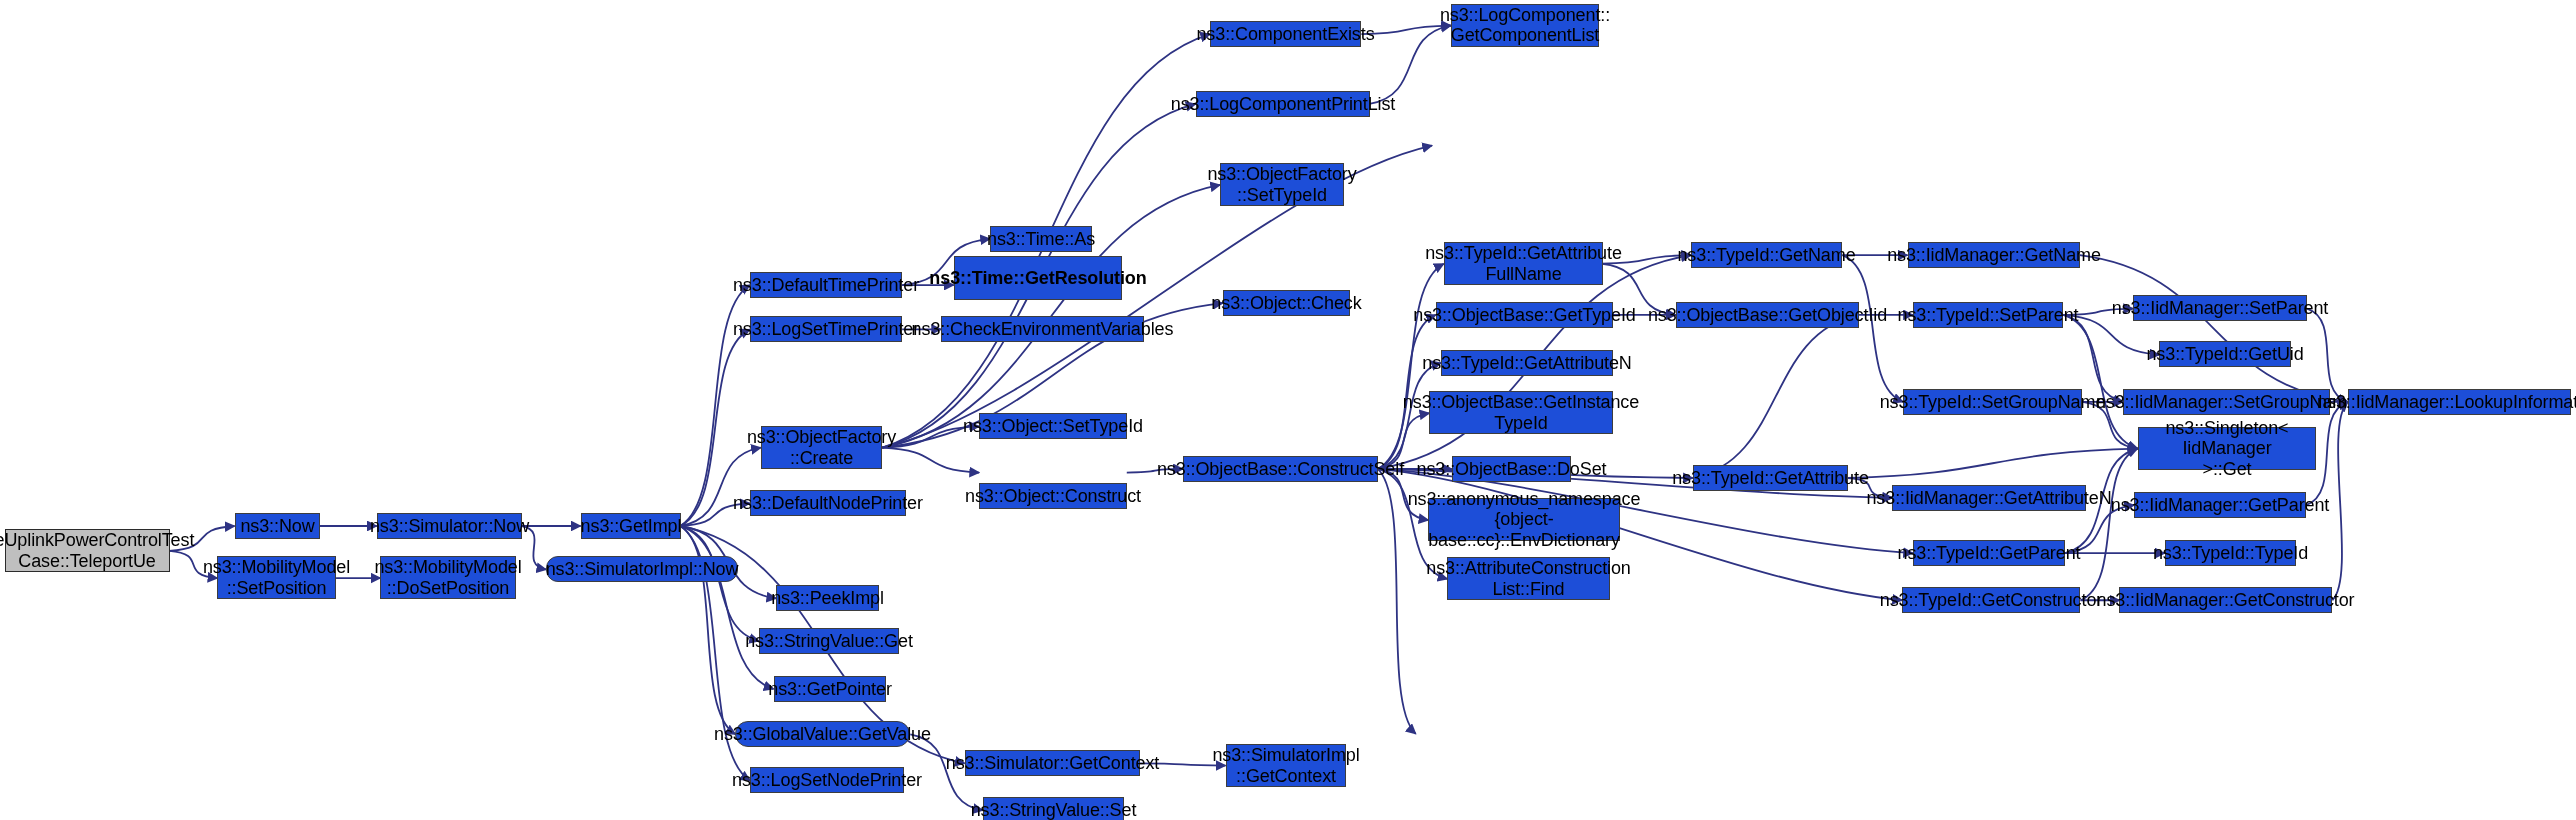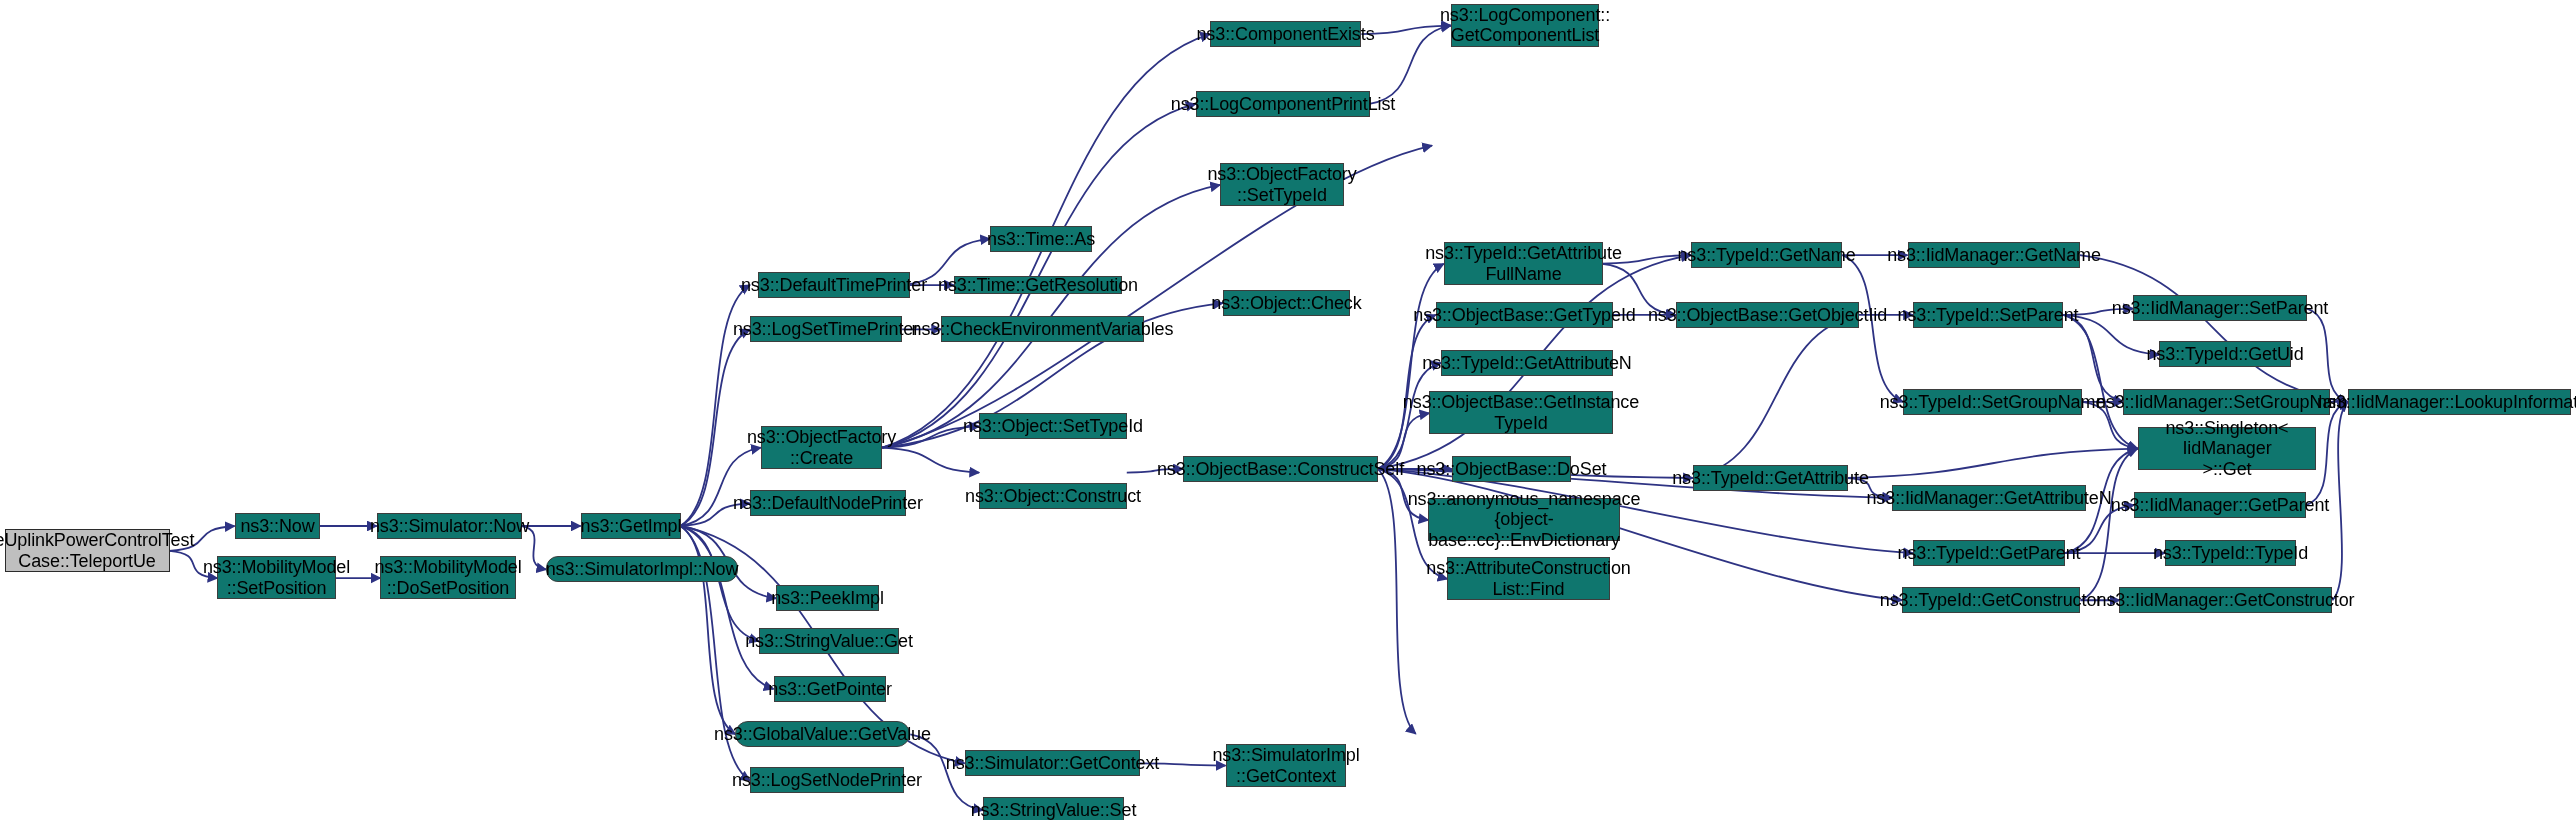--- a/index.html
+++ b/index.html
@@ -10,21 +10,21 @@
     height:821px;
     background:#ffffff;
     font-family:"Liberation Sans", sans-serif;
     overflow:hidden;
   }
   #edges{position:absolute;left:0;top:0;width:2576px;height:821px;pointer-events:none;}
   .node{
     position:absolute;
     box-sizing:border-box;
     border:1.8px solid #3d3d3d;
-    background:#0f766e;
+    background:#1d4ed8;
     color:#000000;
     display:flex;
     align-items:center;
     justify-content:center;
     text-align:center;
     font-size:18px;
     line-height:1.12;
     white-space:pre-line;
     padding:0.9px 3.6px;
     letter-spacing:-0.1px;
@@ -117,24 +117,24 @@
 <div class="node root" style="left: 4.5px; top: 529px; width: 165px; height: 43px;">LteUplinkPowerControlTest
 Case::TeleportUe</div>
     <div class="node" style="left: 235px; top: 513px; width: 85px; height: 26px;">ns3::Now</div>
     <div class="node" style="left: 217px; top: 556px; width: 119px; height: 43px;">ns3::MobilityModel
 ::SetPosition</div>
     <div class="node" style="left: 377px; top: 513px; width: 145px; height: 26px;">ns3::Simulator::Now</div>
     <div class="node" style="left: 380px; top: 556px; width: 136px; height: 43px;">ns3::MobilityModel
 ::DoSetPosition</div>
     <div class="node" style="left: 581px; top: 513px; width: 100px; height: 26px;">ns3::GetImpl</div>
     <div class="node" style="left: 546px; top: 556px; width: 192px; height: 26px; border-radius: 12px;">ns3::SimulatorImpl::Now</div>
-    <div class="node" style="left: 750px; top: 272px; width: 152px; height: 26px; margin-left: 8px;">ns3::DefaultTimePrinter</div>
+    <div class="node" style="left: 750px; top: 272px; width: 152px; height: 26px;">ns3::DefaultTimePrinter</div>
     <div class="node" style="left: 750px; top: 316px; width: 152px; height: 26px;">ns3::LogSetTimePrinter</div>
     <div class="node" style="left: 990px; top: 226px; width: 102px; height: 26px;">ns3::Time::As</div>
-    <div class="node" style="left: 954px; top: 276px; width: 168px; height: 18px;">ns3::Time::GetResolution</div>
+    <div class="node" style="left: 954px; top: 256px; width: 168px; height: 44px; font-weight: bold;">ns3::Time::GetResolution</div>
     <div class="node" style="left: 941px; top: 316px; width: 203px; height: 26px;">ns3::CheckEnvironmentVariables</div>
     <div class="node" style="left: 761px; top: 426px; width: 121px; height: 43px;">ns3::ObjectFactory
 ::Create</div>
     <div class="node" style="left: 750px; top: 490px; width: 156px; height: 26px;">ns3::DefaultNodePrinter</div>
     <div class="node" style="left: 776px; top: 585px; width: 103px; height: 26px;">ns3::PeekImpl</div>
     <div class="node" style="left: 759px; top: 628px; width: 140px; height: 26px;">ns3::StringValue::Get</div>
     <div class="node" style="left: 774px; top: 676px; width: 112px; height: 26px;">ns3::GetPointer</div>
     <div class="node" style="left: 735px; top: 721px; width: 175px; height: 26px; border-radius: 13px;">ns3::GlobalValue::GetValue</div>
     <div class="node" style="left: 750px; top: 767px; width: 154px; height: 26px;">ns3::LogSetNodePrinter</div>
     <div class="node" style="left: 979px; top: 413px; width: 148px; height: 26px;">ns3::Object::SetTypeId</div>

